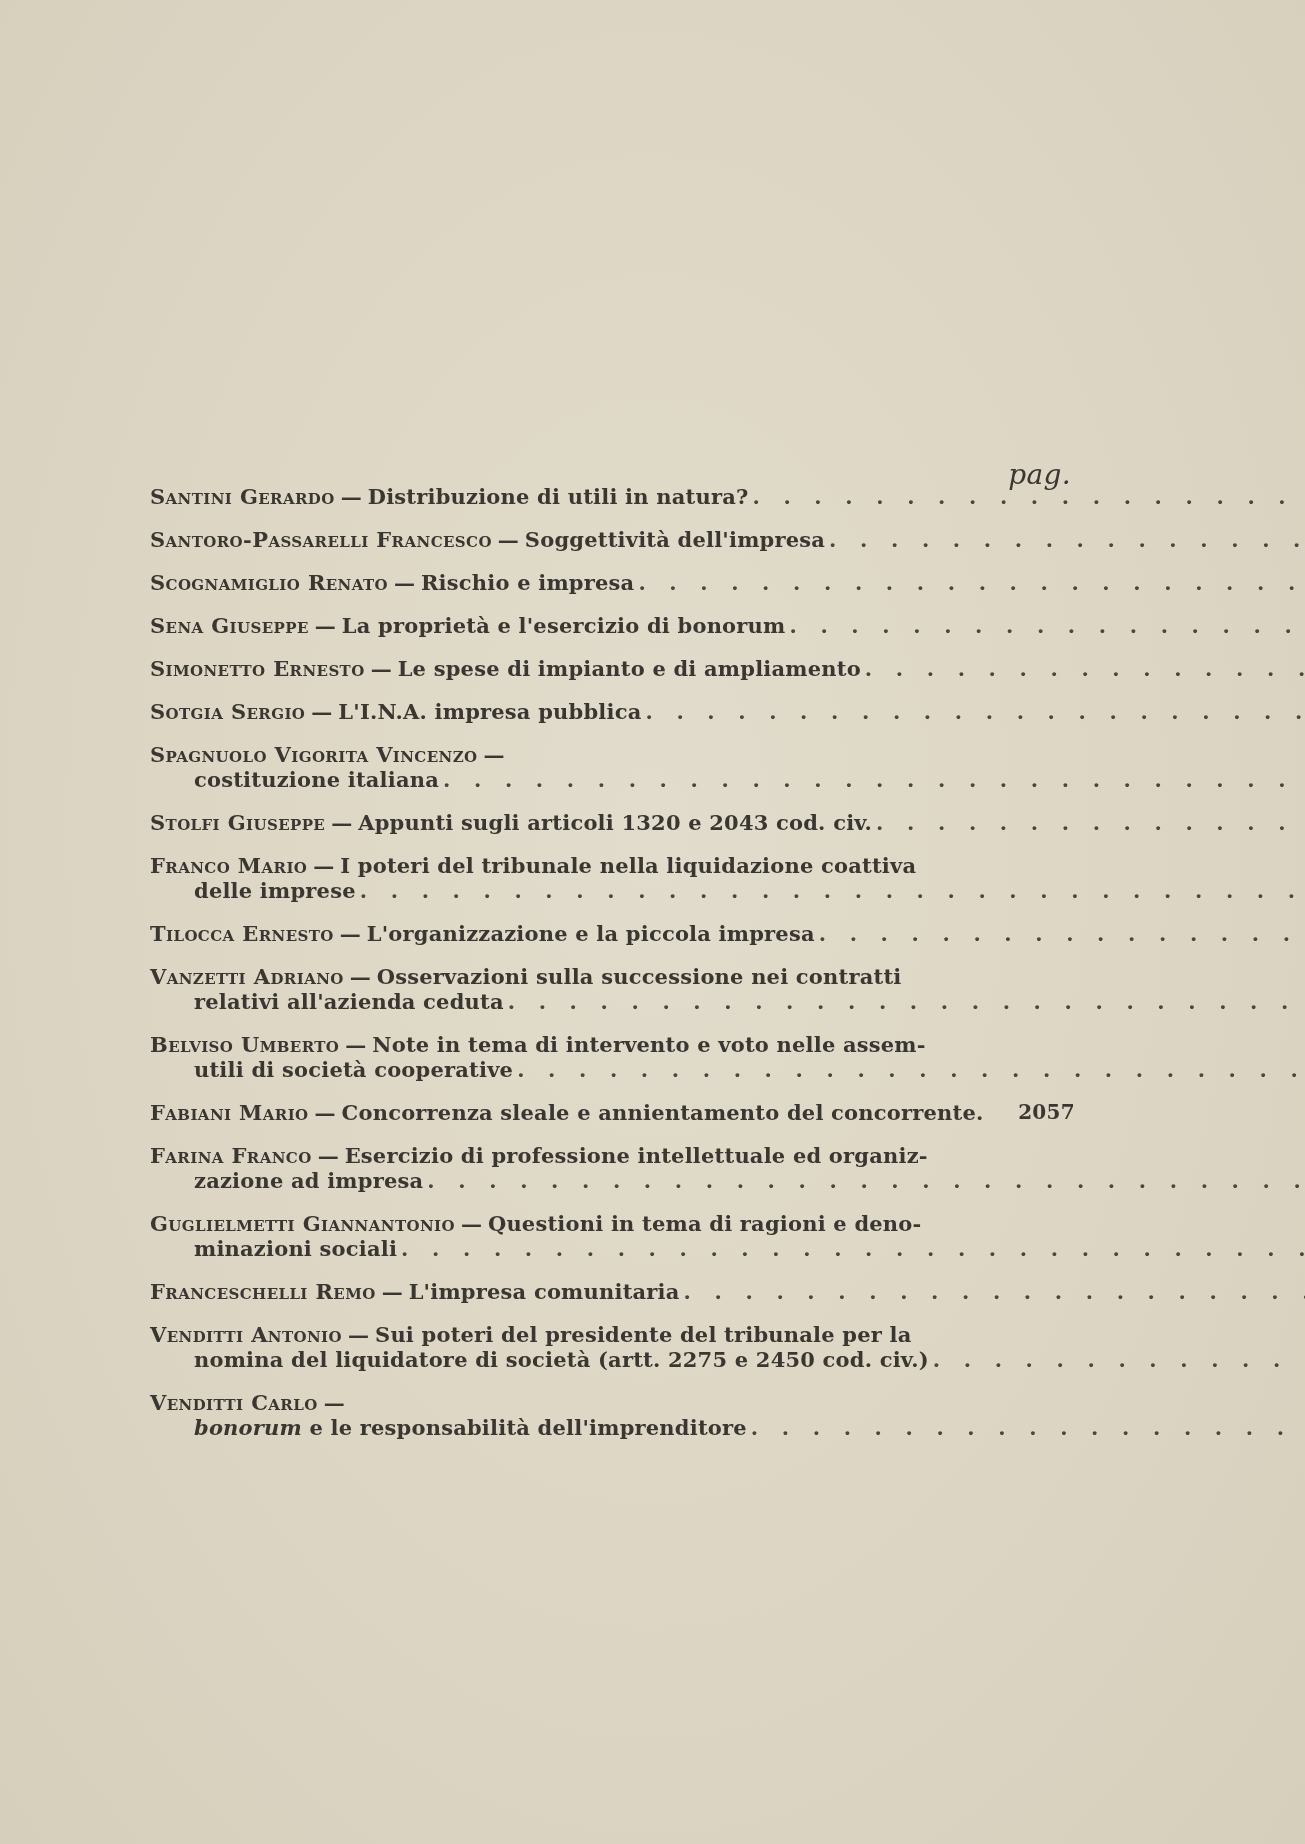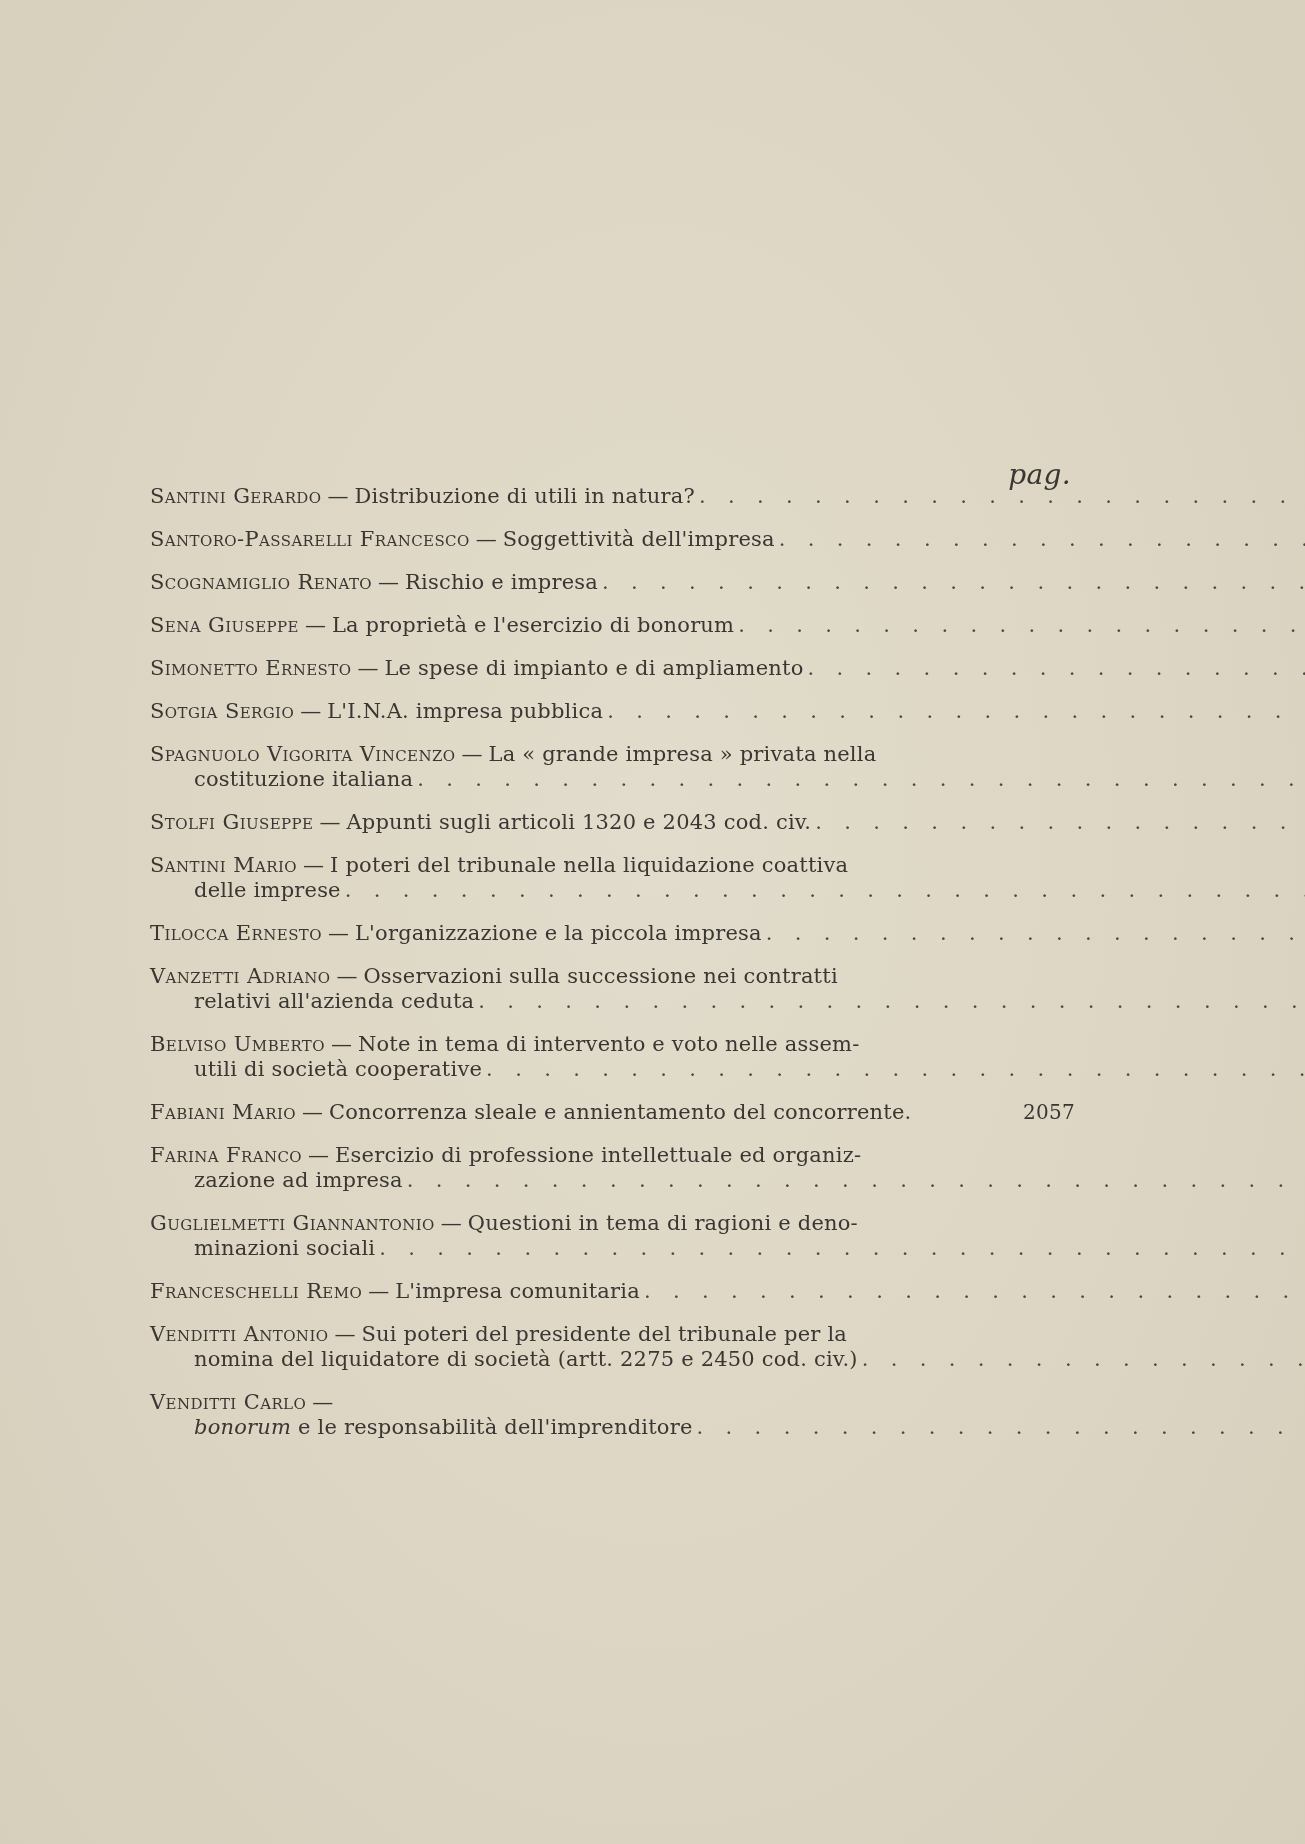--- a/index.html
+++ b/index.html
@@ -29,20 +29,21 @@
       height: 26px;
       padding-right: 4px;
       letter-spacing: 0.3px;
     }
     .entry {
       display: flex;
       align-items: flex-end;
       font-size: 21px;
       line-height: 25px;
       margin-bottom: 18px;
+      font-weight: bold;
     }
     .entry-body {
       flex: 1;
       padding-right: 10px;
     }
     .entry-line {
       display: flex;
       align-items: baseline;
       white-space: nowrap;
     }
@@ -144,42 +145,41 @@
             <span class="title-text">L'I.N.A. impresa pubblica</span>
             <span class="leaders"></span>
           </div>
         </div>
       </div>
       <div class="entry">
         <div class="entry-body">
           <div class="entry-line">
             <span class="author">Spagnuolo Vigorita Vincenzo</span>
             <span class="dash">—</span>
-            <span class="title-text">La « grande impresa » privata nella</span>
           </div>
           <div class="entry-line cont">
             <span class="title-text">costituzione italiana</span>
             <span class="leaders"></span>
           </div>
         </div>
       </div>
       <div class="entry">
         <div class="entry-body">
           <div class="entry-line">
             <span class="author">Stolfi Giuseppe</span>
             <span class="dash">—</span>
             <span class="title-text">Appunti sugli articoli 1320 e 2043 cod. civ.</span>
             <span class="leaders"></span>
           </div>
         </div>
       </div>
       <div class="entry">
         <div class="entry-body">
           <div class="entry-line">
-            <span class="author">Santini Mario</span>
+            <span class="author">Franco Mario</span>
             <span class="dash">—</span>
             <span class="title-text">I poteri del tribunale nella liquidazione coattiva</span>
           </div>
           <div class="entry-line cont">
             <span class="title-text">delle imprese</span>
             <span class="leaders"></span>
           </div>
         </div>
       </div>
       <div class="entry">

